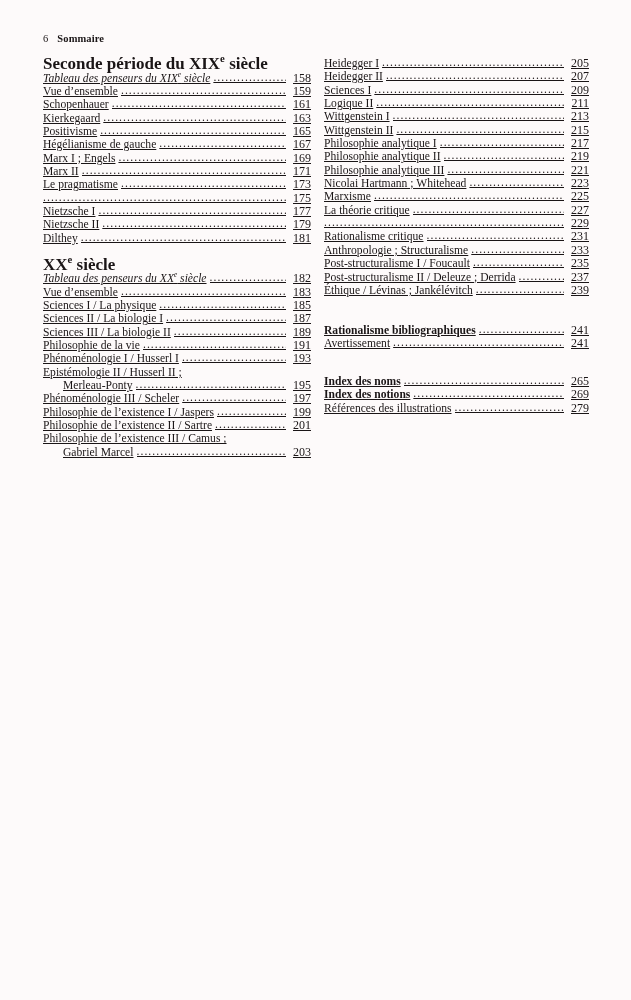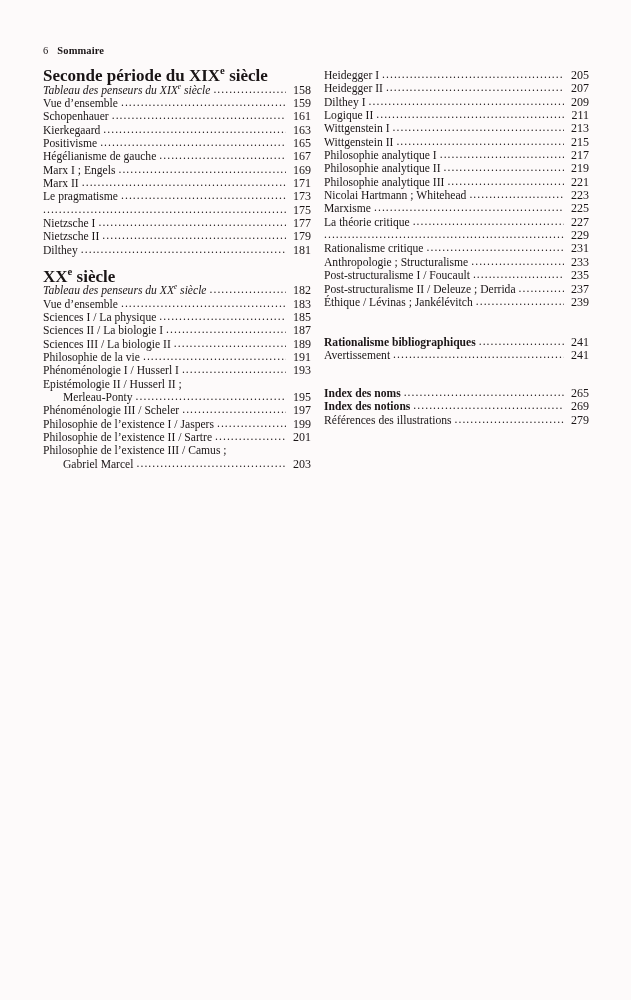--- a/index.html
+++ b/index.html
@@ -12,21 +12,21 @@
     height: 1000px;
     background: #fdfafa;
     font-family: "Liberation Serif", "DejaVu Serif", serif;
     color: #1a1516;
     overflow: hidden;
     position: relative;
   }
 
   .page {
     position: absolute;
-    left: 0; top: 12px;
+    left: 0; top: 0;
     width: 631px;
     height: 865px;
   }
 
   
   .running-head {
     position: absolute;
     left: 43px;
     top: 33px;
     font-size: 10.5px;
@@ -49,20 +49,21 @@
   .col-left  { left: 43px;  width: 268px; }
   .col-right { left: 324px; width: 265px; }
 
   
   .entry {
     display: flex;
     align-items: flex-end;
     font-size: 11.6px;
     line-height: 13.35px;
     white-space: nowrap;
+    text-decoration: underline;
   }
   .entry .label {
     flex: 0 0 auto;
     padding-right: 3px;
   }
   .entry .leader {
     flex: 1 1 auto;
     overflow: hidden;
     white-space: nowrap;
     font-size: 11.6px;
@@ -256,21 +257,21 @@
         <span class="label">Heidegger I</span>
         <span class="leader" aria-hidden="true">................................................................................</span>
         <span class="page-no">205</span>
       </div>
       <div class="entry">
         <span class="label">Heidegger II</span>
         <span class="leader" aria-hidden="true">................................................................................</span>
         <span class="page-no">207</span>
       </div>
       <div class="entry">
-        <span class="label">Dilthey I</span>
+        <span class="label">Sciences I</span>
         <span class="leader" aria-hidden="true">................................................................................</span>
         <span class="page-no">209</span>
       </div>
       <div class="entry">
         <span class="label">Logique II</span>
         <span class="leader" aria-hidden="true">................................................................................</span>
         <span class="page-no">211</span>
       </div>
       <div class="entry">
         <span class="label">Wittgenstein I</span>

